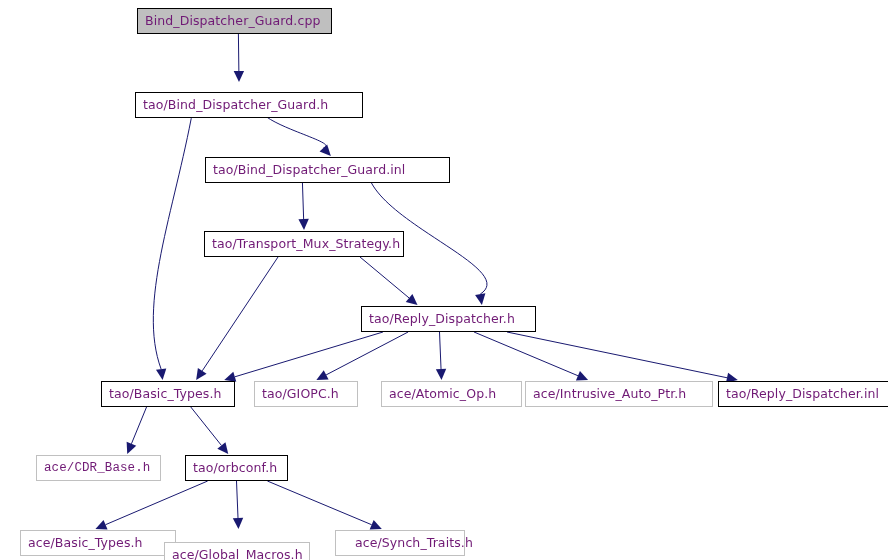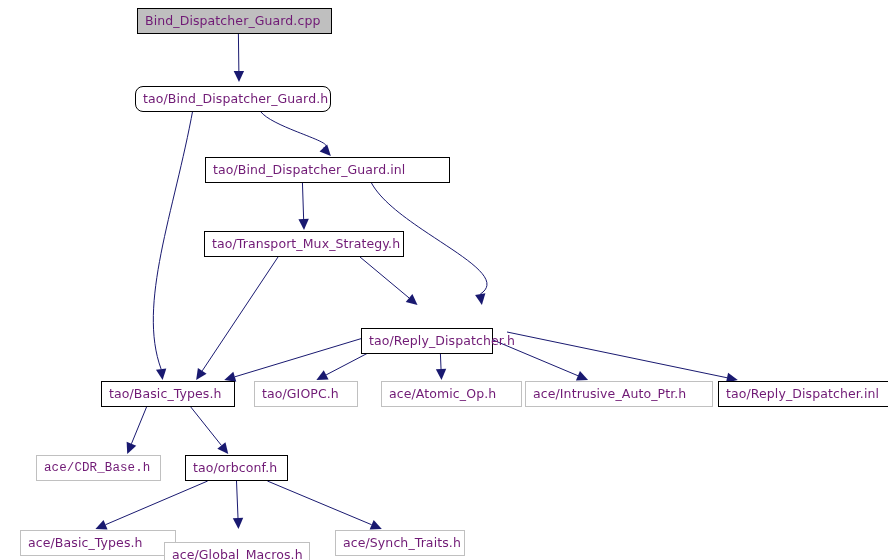--- a/index.html
+++ b/index.html
@@ -88,30 +88,30 @@
       <polygon points="95.45,529 103.51838974082375,519.8928002662635 107.60867028902496,529.4546831894647" fill="#191970"></polygon>
       <path d="M 236.5 481 L 238.0112073272273 518.0091590341382" fill="none" stroke="#191970" stroke-width="1"></path>
       <polygon points="238.46,529 232.81553705245628,518.221315570358 243.20687760199834,517.7970024979184" fill="#191970"></polygon>
       <path d="M 267.4 481 L 371.65667802208566 524.7440607085674" fill="none" stroke="#191970" stroke-width="1"></path>
       <polygon points="381.8,529 369.6447794479539,529.5390856435815 373.6685765962174,519.9490357735533" fill="#191970"></polygon>
     </svg>
   <div id="node-layer">
       <div class="node root" style="left: 137px; top: 8px; width: 195px;">
         <span class="node-label">Bind_Dispatcher_Guard.cpp</span>
       </div>
-      <div class="node solid" style="left: 135px; top: 86px; width: 196px; border-radius: 8px;">
+      <div class="node solid" style="left: 135px; top: 92px; width: 228px;">
         <span class="node-label">tao/Bind_Dispatcher_Guard.h</span>
       </div>
       <div class="node solid" style="left: 205px; top: 157px; width: 245px;">
         <span class="node-label">tao/Bind_Dispatcher_Guard.inl</span>
       </div>
       <div class="node solid" style="left: 204px; top: 231px; width: 200px;">
         <span class="node-label">tao/Transport_Mux_Strategy.h</span>
       </div>
-      <div class="node solid" style="left: 361px; top: 306px; width: 132px; margin-top: 22px;">
+      <div class="node solid" style="left: 361px; top: 306px; width: 175px;">
         <span class="node-label">tao/Reply_Dispatcher.h</span>
       </div>
       <div class="node solid" style="left: 101px; top: 381px; width: 134px;">
         <span class="node-label">tao/Basic_Types.h</span>
       </div>
       <div class="node" style="left: 254px; top: 381px; width: 104px;">
         <span class="node-label">tao/GIOPC.h</span>
       </div>
       <div class="node" style="left: 381px; top: 381px; width: 141px;">
         <span class="node-label">ace/Atomic_Op.h</span>
@@ -127,17 +127,17 @@
       </div>
       <div class="node solid" style="left: 185px; top: 455px; width: 103px;">
         <span class="node-label">tao/orbconf.h</span>
       </div>
       <div class="node" style="left: 20px; top: 530px; width: 156px;">
         <span class="node-label">ace/Basic_Types.h</span>
       </div>
       <div class="node" style="left: 164px; top: 530px; width: 146px; margin-top: 12px;">
         <span class="node-label">ace/Global_Macros.h</span>
       </div>
-      <div class="node" style="left: 335px; top: 530px; width: 130px;">
+      <div class="node" style="left: 335px; top: 530px; width: 130px; padding-left: 12px;">
         <span class="node-label">ace/Synch_Traits.h</span>
       </div>
     </div>
 </div>
 
 </body></html>

